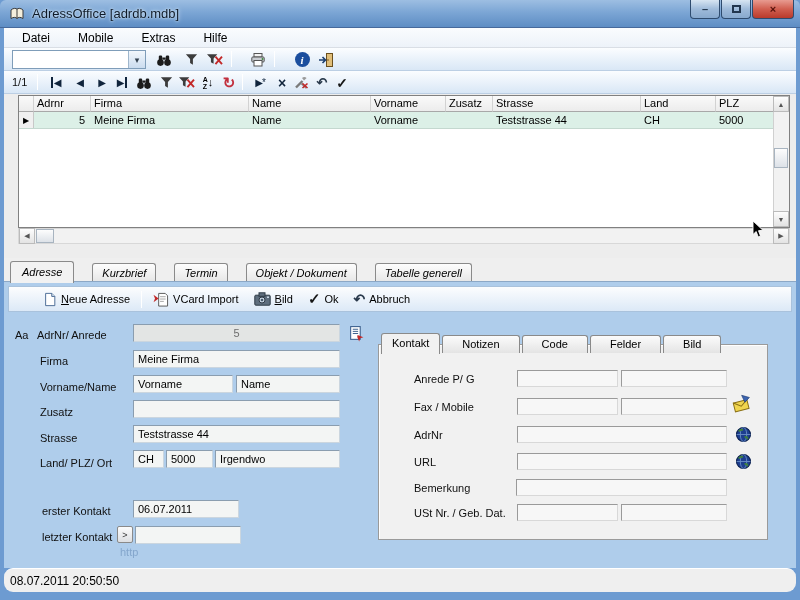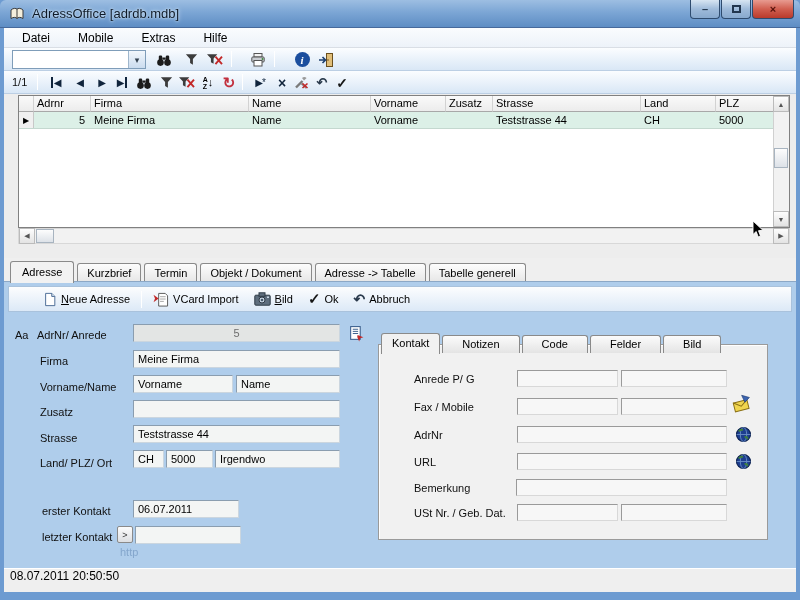--- a/index.html
+++ b/index.html
@@ -78,22 +78,22 @@
     border:1px solid #D8D8D8; }
   .sbtn { position:absolute; width:16px; height:16px; background:linear-gradient(#FDFDFD,#E3E3E3);
     border:1px solid #BBB; color:#555; font-size:7px; display:flex; align-items:center;
     justify-content:center; }
   .sthumb { position:absolute; background:linear-gradient(#FDFDFD,#DDE2E8); border:1px solid #A8B4C0; }
 
   
   .tabstrip { position:absolute; left:4px; top:258px; width:792px; height:23px; background:#EFEFEF;
     display:flex; align-items:flex-end; padding-left:6px; }
   .tab { position:relative; top:1px; padding:3px 9px 3px; background:linear-gradient(#FDFDFD,#E6E6E6);
-    border:1px solid #8A8A8A; border-bottom:none; border-radius:3px 3px 0 0; margin-right:3px;
-    white-space:nowrap; }
+    border:1px solid #8A8A8A; border-bottom:none; border-radius:3px 3px 0 0; margin-right:18px;
+    white-space:nowrap;font-style:italic; }
   .tab.active { background:#F2F2F2; padding:4px 11px 5px; top:2px; z-index:3; }
 
   
   .content { position:absolute; left:4px; top:281px; width:792px; height:287px; background:#AFCDEB;
     border-top:1px solid #8CA8C6; }
   .actionbar { position:absolute; left:4px; top:4px; width:784px; height:26px;
     background:linear-gradient(#FCFDFE,#DCE9F7); border:1px solid #A9C2DC;
     display:flex; align-items:center; padding-left:30px; gap:7px; }
   .abtn { display:flex; align-items:center; gap:4px; padding:2px 4px; white-space:nowrap; }
   .asep { width:1px; height:17px; background:#A9BFD6; border-right:1px solid #FFF; }
@@ -117,21 +117,21 @@
   .dpanel { position:absolute; left:374px; top:62px; width:390px; height:196px; background:#F1F1F1;
     border:1px solid #9A9A9A; box-shadow:inset 1px 1px 0 #FFF; }
   .dlabel { position:absolute; left:35px; color:#101010; }
   .dfield { position:absolute; height:17px; background:#F7F7F7; border:1px solid;
     border-color:#9A9A9A #D8D8D8 #D8D8D8 #9A9A9A; font-size:11px; padding:1px 4px; }
   .iconbtn { position:absolute; width:22px; height:22px; display:flex; align-items:center;
     justify-content:center; }
 
   
   .statusbar { position:absolute; left:4px; top:568px; width:792px; height:24px; background:#EFEFEF;
-    border-top:1px solid #FFF; display:flex; align-items:flex-start; padding-left:6px; font-size:12px; }
+    border-top:1px solid #FFF; display:flex; align-items:center; padding-left:6px; font-size:12px;border-radius:9px; }
 
   .cursor { position:absolute; left:752px; top:220px; z-index:9; }
 </style>
 </head>
 <body>
 
 <div class="window">
 
   <div class="titlebar">
     <svg class="title-icon" viewBox="0 0 16 16">
@@ -304,21 +304,20 @@
       <div class="sthumb" style="left:17px; top:0; width:18px; height:14px"></div>
       <div class="sbtn" style="right:0; top:-1px">▶</div>
     </div>
   </div>
 
   <div class="tabstrip">
     <div class="tab active">Adresse</div>
     <div class="tab">Kurzbrief</div>
     <div class="tab">Termin</div>
     <div class="tab">Objekt / Dokument</div>
-    <div class="tab">Adresse -&gt; Tabelle</div>
     <div class="tab">Tabelle generell</div>
   </div>
 
   <div class="content">
 
     <div class="actionbar">
       <div class="abtn">
         <svg width="14" height="15" viewBox="0 0 16 16">
           <path d="M3 1 h7 l3.5 3.5 V15 H3 z" fill="#FFF" stroke="#3A5E8C"></path>
           <path d="M10 1 v3.5 h3.5" fill="#DCE7F2" stroke="#3A5E8C"></path>

